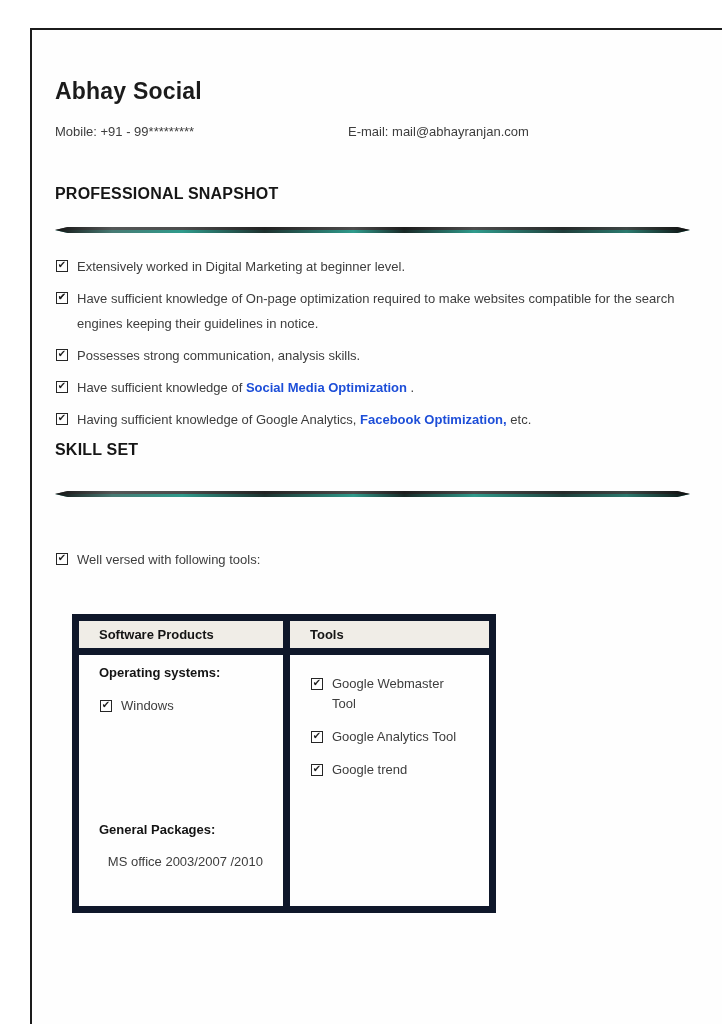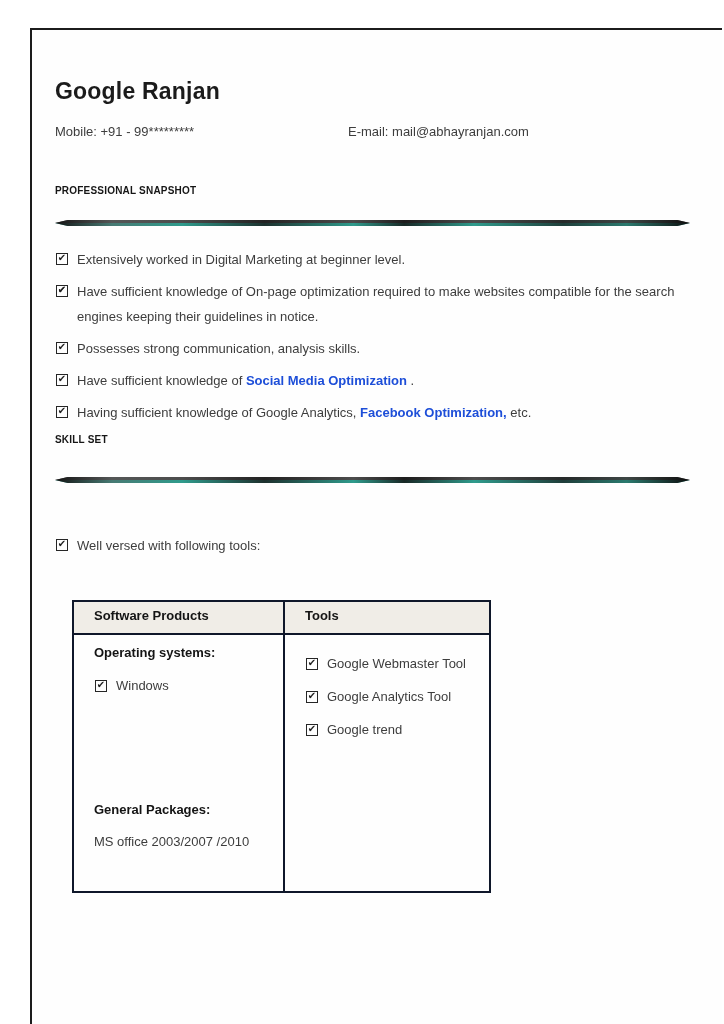--- a/index.html
+++ b/index.html
@@ -42,21 +42,21 @@
     display: flex;
     margin-top: 20px;
     font-size: 13px;
     line-height: 16px;
     color: #3d3d3d;
     gap: 21px;
   }
   .contact-mobile { width: 272px; flex: 0 0 272px; }
   .section-heading {
     margin: 0;
-    font-size: 10px;
+    font-size: 16px;
     font-weight: bold;
     color: #161616;
     letter-spacing: 0.2px;
   }
   .heading-snapshot { margin-top: 45px; }
   .heading-skillset { margin-top: 9px; }
   .divider {
     height: 6px;
     width: 100%;
     background:
@@ -109,21 +109,21 @@
   .well-versed-wrap { margin-top: 50px; }
   table.skills-table {
     border-collapse: collapse;
     margin: 42px 0 0 17px;
     width: 417px;
     table-layout: fixed;
     font-size: 13px;
   }
   table.skills-table th,
   table.skills-table td {
-    border: 2px solid #0f172a;
+    border: 7px solid #0f172a;
     vertical-align: top;
     text-align: left;
     padding: 6px 20px;
     box-sizing: border-box;
   }
   table.skills-table th {
     background: #f0ede7;
     height: 33px;
     font-size: 13px;
     font-weight: bold;
@@ -140,29 +140,29 @@
   }
   .cell-item {
     position: relative;
     padding-left: 22px;
     line-height: 20px;
     margin-top: 13px;
   }
   .cell-item .cb { top: 4px; }
   .cell-items .cell-item { margin-bottom: 13px; }
   .gp-spacer { height: 102px; }
-  .gp-text { line-height: 20px; margin-top: 12px; }
+  .gp-text { line-height: 20px; margin-top: 12px; text-align: right; }
 </style>
 </head>
 <body>
 
 <div class="page-frame">
   <div class="content">
 
-    <h1 class="doc-name">Google Ranjan</h1>
+    <h1 class="doc-name">Abhay Social</h1>
 
     <div class="contact-row">
       <span class="contact-mobile">Mobile: +91 - 99*********</span>
       <span class="contact-email">E-mail: mail@abhayranjan.com</span>
     </div>
 
     <h2 class="section-heading heading-snapshot">PROFESSIONAL SNAPSHOT</h2>
 
     <div class="divider divider-1"></div>
 

